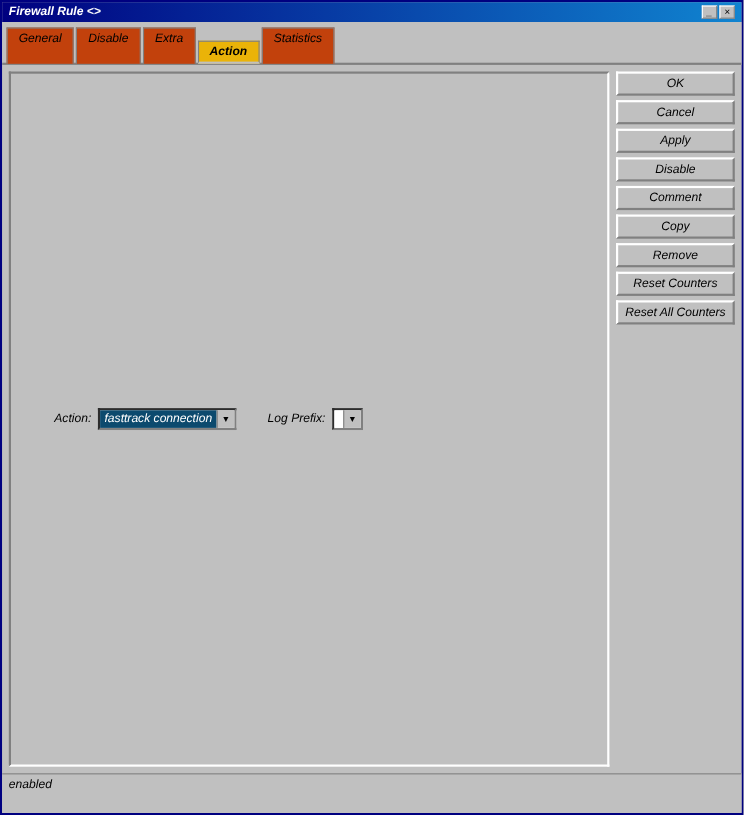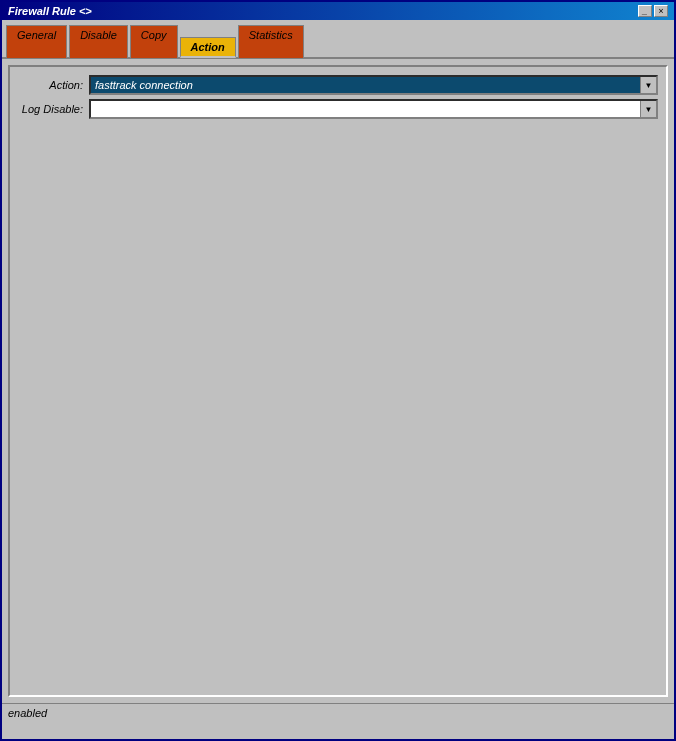--- a/index.html
+++ b/index.html
@@ -106,22 +106,22 @@
       gap: 6px;
     }
 
     .main-panel {
       flex: 1;
       background: #c0c0c0;
       border: 2px solid;
       border-color: #808080 #ffffff #ffffff #808080;
       padding: 8px;
       display: flex;
-      flex-direction: column;
-      gap: 4px;
+      flex-direction: row;
+      gap: 16px;
     }
 
     .field-row {
       display: flex;
       align-items: center;
       gap: 6px;
     }
 
     .field-label {
       width: 65px;
@@ -235,46 +235,57 @@
       <div class="title-bar-btn">_</div>
       <div class="title-bar-btn">×</div>
     </div>
   </div>
 
   <div class="window-body">
 
     <div class="tab-bar">
       <div class="tab">General</div>
       <div class="tab">Disable</div>
-      <div class="tab">Copy</div>
+      <div class="tab">Extra</div>
       <div class="tab active">Action</div>
       <div class="tab">Statistics</div>
     </div>
 
     <div class="content-area">
 
       <div class="main-panel">
 
         <div class="field-row">
           <span class="field-label">Action:</span>
           <div class="select-wrapper">
             <div class="select-display">fasttrack connection</div>
             <div class="select-arrow">▼</div>
           </div>
         </div>
 
 
         <div class="field-row log-prefix-row">
-          <span class="field-label">Log Disable:</span>
+          <span class="field-label">Log Prefix:</span>
           <div class="log-prefix-select-wrapper">
             <div class="log-prefix-display"></div>
             <div class="select-arrow">▼</div>
           </div>
         </div>
       </div>
 
+      <div class="sidebar-buttons">
+        <button class="sidebar-btn">OK</button>
+        <button class="sidebar-btn">Cancel</button>
+        <button class="sidebar-btn">Apply</button>
+        <button class="sidebar-btn">Disable</button>
+        <button class="sidebar-btn">Comment</button>
+        <button class="sidebar-btn">Copy</button>
+        <button class="sidebar-btn">Remove</button>
+        <button class="sidebar-btn">Reset Counters</button>
+        <button class="sidebar-btn">Reset All Counters</button>
+      </div>
     </div>
 
     <div class="status-bar">
       <span>enabled</span>
     </div>
   </div>
 </div>
 
 </body></html>

